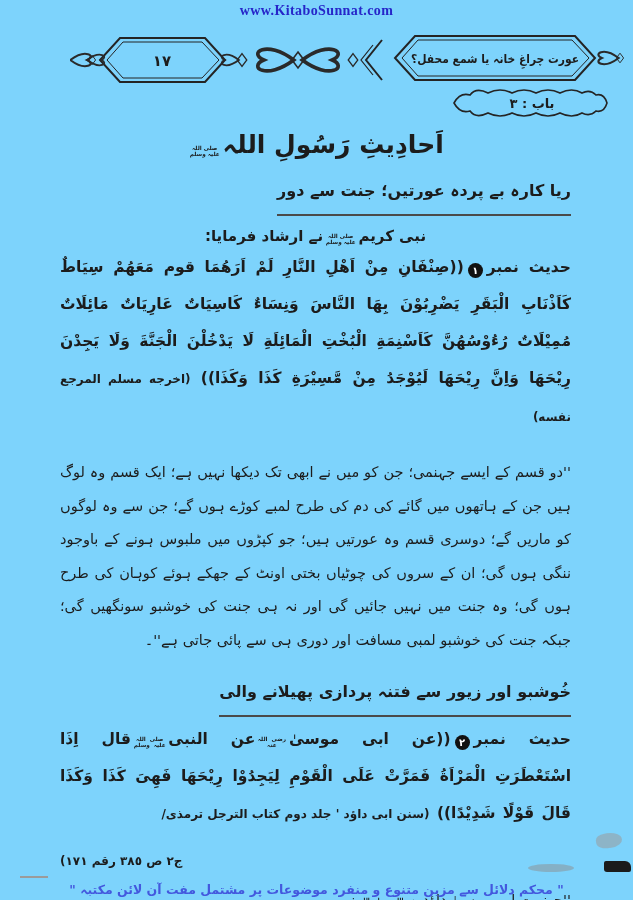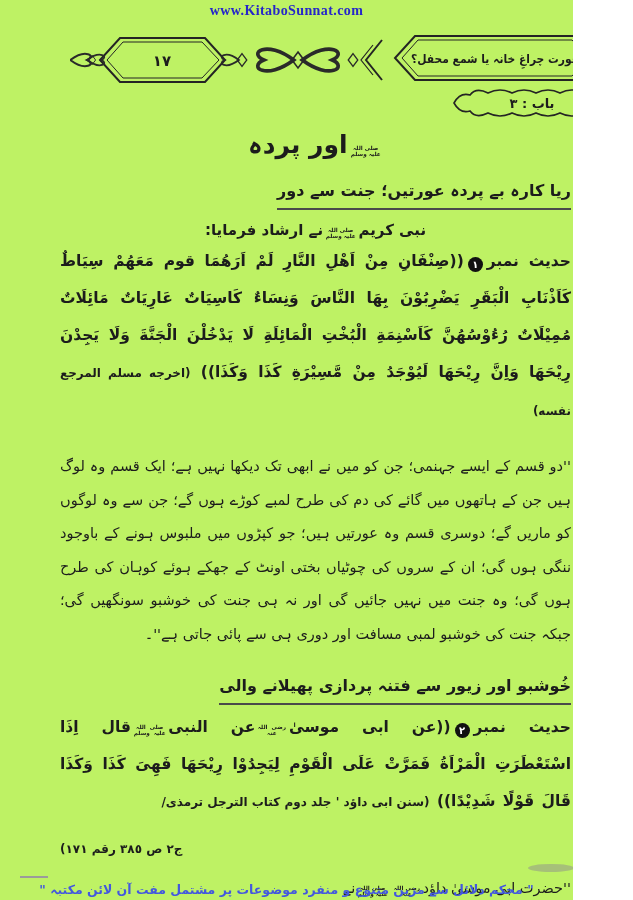--- a/index.html
+++ b/index.html
@@ -1,31 +1,31 @@
 <!DOCTYPE html>
 <html lang="ur" dir="ltr"><head>
 <meta charset="utf-8">
 <style>
   html,body{margin:0;padding:0;background:#ffffff;}
-  .page{position:relative;width:573px;height:900px;background:#bef264;overflow:hidden;
+  .page{position:relative;width:633px;height:900px;background:#7dd3fc;overflow:hidden;
         font-family:"DejaVu Sans",sans-serif;color:#1c1c1c;}
   
   .site-url{position:absolute;top:3px;left:0;width:100%;text-align:center;
             font-family:"Liberation Serif","DejaVu Serif",serif;font-weight:bold;
             font-size:14px;letter-spacing:.4px;}
   
   .hdr-svg{position:absolute;left:70px;top:28px;}
   .badge-svg{position:absolute;left:450px;top:84px;}
   svg text{font-family:"DejaVu Sans",sans-serif;fill:#1d1d1d;}
   
   .content{position:absolute;left:60px;top:122px;width:511px;direction:rtl;}
   .main-heading{text-align:center;font-size:25px;line-height:46px;font-weight:bold;margin:0;}
   .sub-wrap{text-align:right;margin-top:13px;}
   .sub-heading{display:inline-block;font-size:16px;font-weight:bold;
-               padding-bottom:8px;border-bottom:2px solid #4a4a4a;}
+               padding-bottom:14px;border-bottom:2px solid #4a4a4a;}
   .intro-line{text-align:center;font-size:15px;font-weight:bold;margin-top:11px;}
   .hadith{font-size:15.5px;font-weight:bold;line-height:37px;text-align:justify;
           word-spacing:2px;margin-top:4px;}
   .hadith .ref{font-size:12px;font-weight:600;word-spacing:0;}
   .num-badge{display:inline-flex;width:15px;height:15px;border-radius:50%;
              background:#111;color:#fff;align-items:center;justify-content:center;
              font-size:10px;font-weight:bold;margin:0 4px;vertical-align:-2px;}
   .translation{font-size:14.5px;line-height:33.5px;text-align:justify;margin-top:20px;}
   .sub-wrap2{text-align:right;margin-top:25px;}
   .ref2-line{direction:rtl;text-align:left;font-size:12px;font-weight:600;
@@ -99,21 +99,21 @@
     </g>
   </svg>
 
   <svg class="badge-svg" width="160" height="38" viewBox="0 0 160 38">
     <path d="M4,19 Q10,8 20,11 Q26,3 38,9 Q50,3 62,9 Q74,3 86,9 Q98,3 110,9 Q122,3 132,9 Q140,5 146,11 Q154,9 157,19 Q154,29 146,27 Q140,33 132,29 Q122,35 110,29 Q98,35 86,29 Q74,35 62,29 Q50,35 38,29 Q26,35 20,27 Q10,30 4,19 Z" fill="none" stroke="#242424" stroke-width="1.6"></path>
     <text x="82" y="24" text-anchor="middle" font-size="13" font-weight="bold" direction="rtl">باب : ٣</text>
   </svg>
 
   <div class="content">
 
-    <h1 class="main-heading"><span class="honorific"><span>صلی اللہ</span><span>علیہ وسلم</span></span><span>اور پردہ</span></h1>
+    <h1 class="main-heading"><span>اَحادِیثِ رَسُولِ اللہ</span><span class="honorific"><span>صلی اللہ</span><span>علیہ وسلم</span></span></h1>
 
     <div class="sub-wrap">
       <span class="sub-heading">ریا کارہ بے پردہ عورتیں؛ جنت سے دور</span>
     </div>
 
     <div class="intro-line"><span>نبی کریم</span><span class="honorific"><span>صلی اللہ</span><span>علیہ وسلم</span></span><span>نے ارشاد فرمایا:</span></div>
 
     <p class="hadith"><span>حدیث نمبر</span><span class="num-badge">١</span><span>((صِنْفَانِ مِنْ اَهْلِ النَّارِ لَمْ اَرَهُمَا قوم مَعَهُمْ سِیَاطٌ كَاَذْنَابِ الْبَقَرِ یَضْرِبُوْنَ بِهَا النَّاسَ وَنِسَاءٌ كَاسِیَاتٌ عَارِیَاتٌ مَائِلَاتٌ مُمِیْلَاتٌ رُءُوْسُهُنَّ كَاَسْنِمَةِ الْبُخْتِ الْمَائِلَةِ لَا یَدْخُلْنَ الْجَنَّةَ وَلَا یَجِدْنَ رِیْحَهَا وَاِنَّ رِیْحَهَا لَیُوْجَدُ مِنْ مَّسِیْرَةِ كَذَا وَكَذَا))</span> <span class="ref">(اخرجه مسلم المرجع نفسه)</span></p>
 
     <p class="translation">''دو قسم کے ایسے جہنمی؛ جن کو میں نے ابھی تک دیکھا نہیں ہے؛ ایک قسم وہ لوگ ہیں جن کے ہاتھوں میں گائے کی دم کی طرح لمبے کوڑے ہوں گے؛ جن سے وہ لوگوں کو ماریں گے؛ دوسری قسم وہ عورتیں ہیں؛ جو کپڑوں میں ملبوس ہونے کے باوجود ننگی ہوں گی؛ ان کے سروں کی چوٹیاں بختی اونٹ کے جھکے ہوئے کوہان کی طرح ہوں گی؛ وہ جنت میں نہیں جائیں گی اور نہ ہی جنت کی خوشبو سونگھیں گی؛ جبکہ جنت کی خوشبو لمبی مسافت اور دوری ہی سے پائی جاتی ہے''۔</p>

